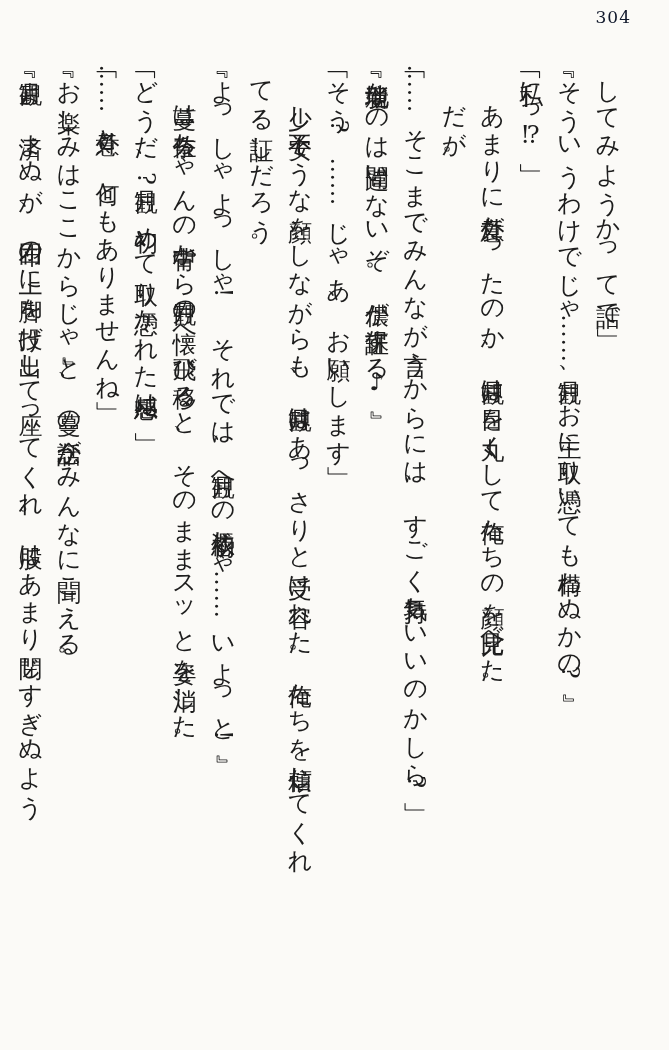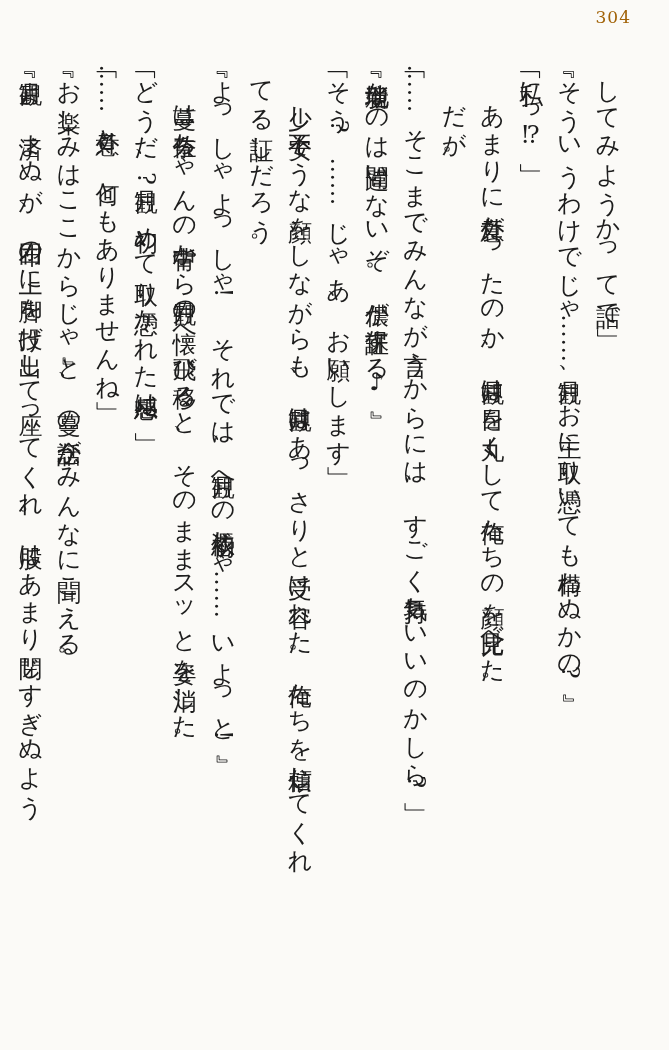--- a/index.html
+++ b/index.html
@@ -16,21 +16,21 @@
   }
   .page {
     position: absolute;
     inset: 0;
   }
   .page-number {
     position: absolute;
     top: 7px;
     right: 38px;
     font-size: 17px;
-    color: #a16207;
+    color: #0f172a;
     letter-spacing: 1px;
   }
   .text-block {
     position: absolute;
     top: 64px;
     right: 42px;
     height: 980px;
     writing-mode: vertical-rl;
     text-orientation: mixed;
     font-size: 24px;

